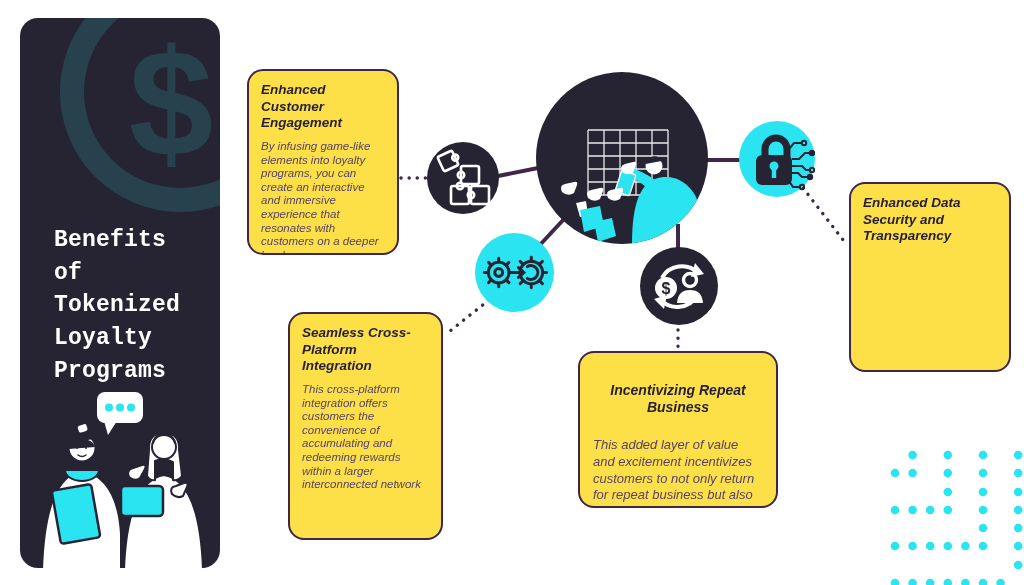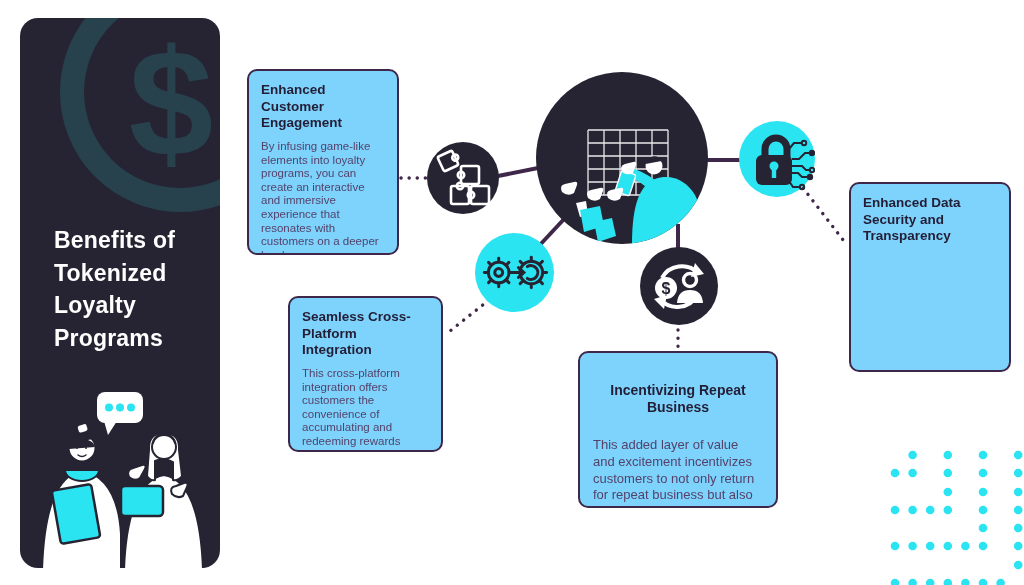--- a/index.html
+++ b/index.html
@@ -17,34 +17,34 @@
   .callout{z-index:3;}
   .badge{z-index:4;}
   #sidebar{z-index:2;}
   
   #sidebar{
     position:absolute;left:20px;top:18px;width:200px;height:550px;
     background:var(--dark);border-radius:18px;overflow:hidden;
   }
   #sidebar .title{
     position:absolute;left:34px;top:206px;width:152px;
-    color:#fff;font-size:23px;font-weight:bold;line-height:1.42;letter-spacing:.2px;
+    color:#fff;font-size:23px;font-weight:bold;line-height:1.42;letter-spacing:.2px;font-family:Liberation Mono, monospace;
   }
   #sidebar svg{position:absolute;left:0;top:0;}
   
   .callout{
-    position:absolute;background:#7dd3fc;border:2px solid var(--purple);
-    border-radius:10px;padding:11px 12px;box-sizing:border-box;overflow:hidden;
+    position:absolute;background:#fde047;border:2px solid var(--purple);
+    border-radius:16px;padding:11px 12px;box-sizing:border-box;overflow:hidden;font-style:italic;
   }
   .callout h3{
     margin:0 0 8px;font-size:13.5px;font-weight:bold;color:var(--ink);line-height:1.24;
   }
   .callout p{margin:0;font-size:11.5px;color:var(--body);line-height:1.18;}
   #callout-engagement{left:247px;top:69px;width:152px;height:186px;}
-  #callout-integration{left:288px;top:296px;width:155px;height:156px;}
+  #callout-integration{left:288px;top:312px;width:155px;height:228px;}
   #callout-repeat{left:578px;top:351px;width:200px;height:157px;padding:24px 13px;}
   #callout-repeat h3{text-align:center;margin:5px 0 20px;font-size:14px;}
   #callout-repeat p{font-size:13px;line-height:1.3;}
   #callout-security{left:849px;top:182px;width:162px;height:190px;}
   
   .badge{position:absolute;border-radius:50%;}
   .badge.dark{background:var(--dark);}
   .badge.cyan{background:var(--cyan);}
   #central-circle{left:536px;top:72px;width:172px;height:172px;background:var(--dark);
     position:absolute;border-radius:50%;z-index:4;overflow:hidden;}

